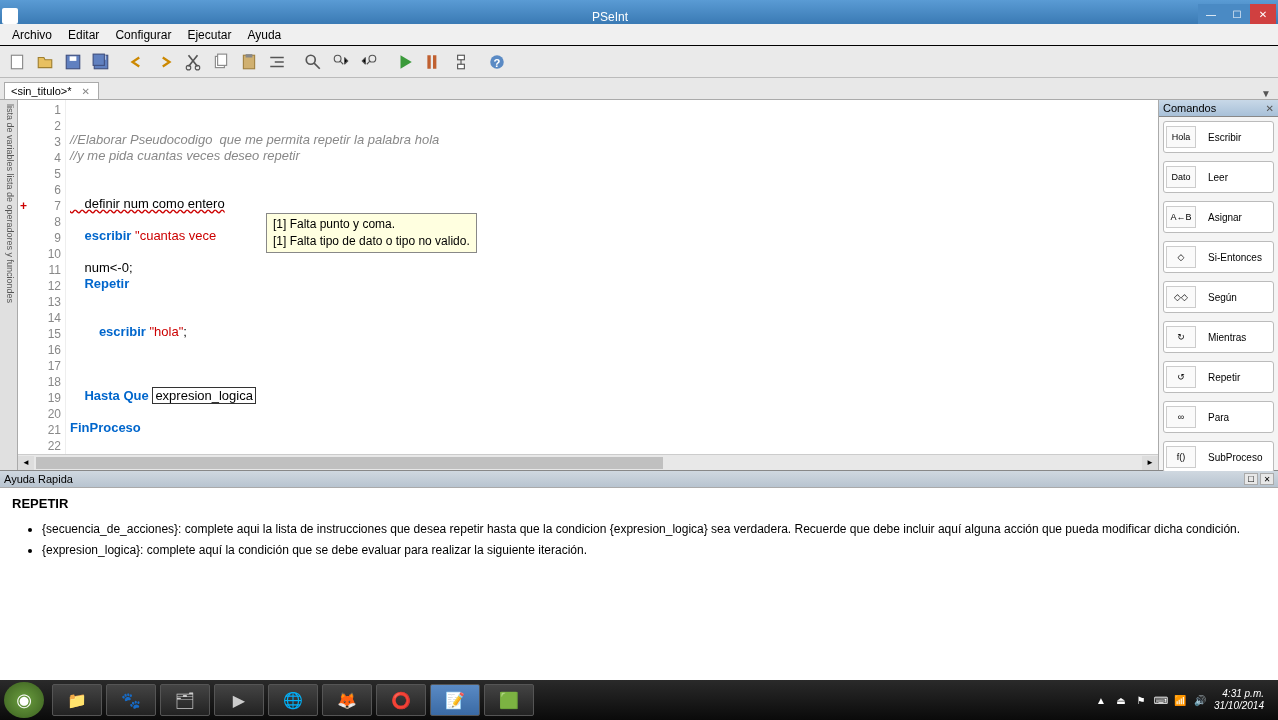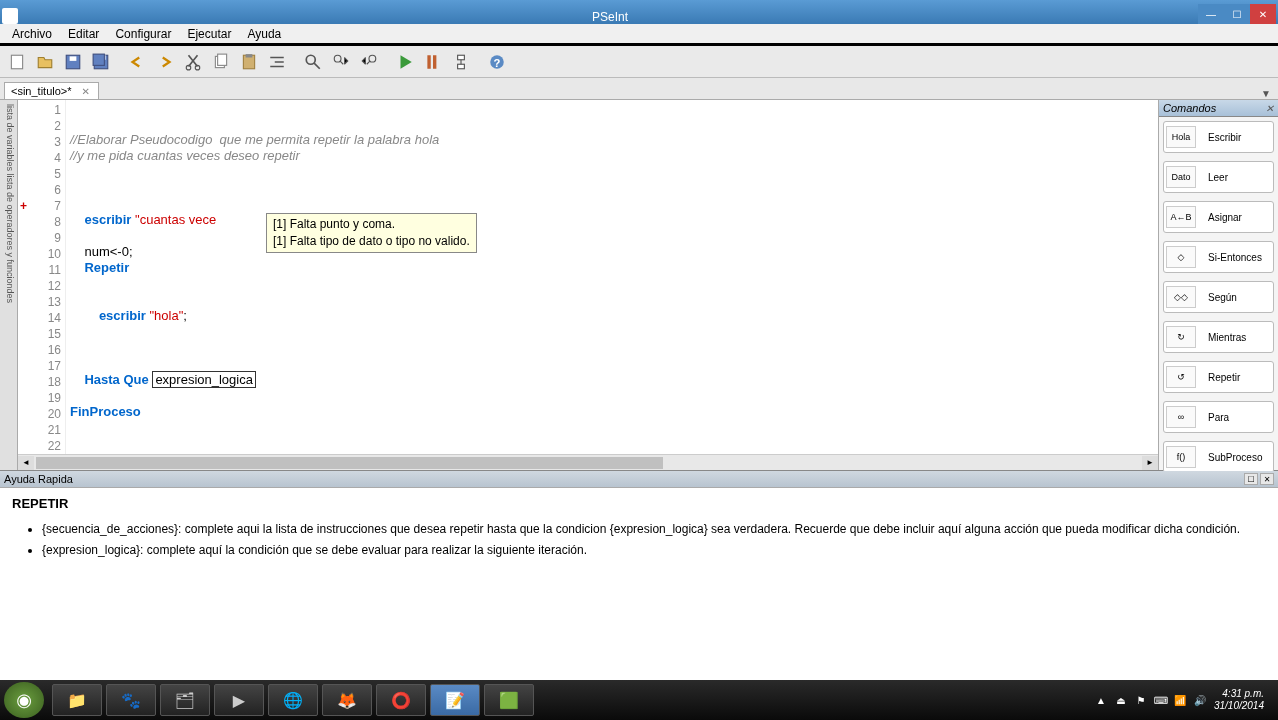--- a/index.html
+++ b/index.html
@@ -9,21 +9,21 @@
 .titlebar { height: 24px; background: linear-gradient(#5a9bd4, #3a7ab4); display: flex; align-items: flex-end; padding: 0 2px; color: #fff; font-size: 12px; }
 .titlebar-icon { width: 16px; height: 16px; background: #fff; margin-right: 4px; border-radius: 2px; }
 .titlebar-title { flex: 1; text-align: center; }
 .titlebar-btns { display: flex; gap: 0; }
 .tbn { width: 26px; height: 20px; display: flex; align-items: center; justify-content: center; font-size: 10px; color: #fff; cursor: pointer; }
 .tbn.min { background: #4a8ac4; }
 .tbn.max { background: #4a8ac4; }
 .tbn.close { background: #d04040; }
 
 
-.menubar { height: 22px; background: #f0f0f0; display: flex; align-items: center; padding: 5px 4px; font-size: 12px; border-bottom: 3px solid #000000; }
+.menubar { height: 22px; background: #f0f0f0; display: flex; align-items: center; padding: 5px 4px; font-size: 12px; border-bottom: 1px solid #000000; }
 .menuitem { padding: 2px 8px; cursor: pointer; }
 
 
 .toolbar { height: 32px; background: #eaeaea; display: flex; align-items: center; padding: 0 4px; border-bottom: 1px solid #bbb; gap: 2px; }
 .tool { width: 26px; height: 26px; display: flex; align-items: center; justify-content: center; cursor: pointer; border: 1px solid transparent; font-size: 14px; }
 .tool svg { width: 18px; height: 18px; }
 .toolsep { width: 6px; }
 
 
 .tabbar { height: 22px; background: #e8e8e8; display: flex; align-items: flex-end; padding: 0 4px; border-bottom: 1px solid #aaa; }
@@ -57,21 +57,21 @@
 .err-tooltip { position: absolute; left: 200px; top: 113px; background: #ffffe0; border: 1px solid #888; font-family: 'Courier New', monospace; font-size: 12px; padding: 2px 6px; line-height: 16px; white-space: pre; z-index: 10; }
 
 
 .hscroll { height: 16px; background: #e8e8e8; border-top: 1px solid #ccc; display: flex; align-items: center; }
 .hscroll .arrow { width: 16px; height: 14px; background: #ddd; display: flex; align-items: center; justify-content: center; font-size: 8px; }
 .hscroll .thumb { height: 12px; background: #c0c0c0; margin: 0 2px; width: 55%; }
 .hscroll .track { flex: 1; }
 
 
 .commands-panel { width: 120px; background: #f4f4f4; border-left: 1px solid #aaa; display: flex; flex-direction: column; }
-.commands-title { background: linear-gradient(#c8d8e8, #a8c0d8); font-size: 11px; padding: 2px 4px; border-bottom: 1px solid #888; display: flex; align-items: center; font-style: italic; }
+.commands-title { background: linear-gradient(#c8d8e8, #a8c0d8); font-size: 11px; padding: 2px 4px; border-bottom: 1px solid #888; display: flex; align-items: center; }
 .commands-close { margin-left: auto; cursor: pointer; font-size: 10px; color: #555; }
 .cmd-btn { margin: 4px 4px; background: #fff; border: 1px solid #bbb; border-radius: 3px; padding: 4px 2px; display: flex; align-items: center; gap: 12px; cursor: pointer; font-size: 10px; }
 .cmd-icon { width: 30px; height: 22px; display: flex; align-items: center; justify-content: center; font-size: 9px; background: #fafafa; border: 1px solid #ccc; }
 
 
 .help-panel { height: 210px; background: #fff; border-top: 1px solid #888; display: flex; flex-direction: column; }
 .help-title { background: linear-gradient(#d0d8e0, #b8c4d0); font-size: 11px; padding: 2px 4px; border-bottom: 1px solid #aaa; display: flex; align-items: center; }
 .help-title-btns { margin-left: auto; display: flex; gap: 2px; }
 .help-title-btn { width: 14px; height: 12px; background: #e8e8e8; border: 1px solid #aaa; font-size: 8px; display: flex; align-items: center; justify-content: center; cursor: pointer; }
 .help-content { flex: 1; padding: 8px 12px; font-size: 12px; overflow: auto; }
@@ -254,20 +254,21 @@
         <div class="ln">20</div>
         <div class="ln">21</div>
         <div class="ln">22</div>
       </div>
       <div class="code">
         <div class="line"></div>
         <div class="line"><span class="c-comment">//Elaborar Pseudocodigo  que me permita repetir la palabra hola</span></div>
         <div class="line"><span class="c-comment">//y me pida cuantas veces deseo repetir</span></div>
         <div class="line"></div>
         <div class="line"></div>
+        <div class="line"><span class="c-err">    definir num como entero</span></div>
         <div class="line"></div>
         <div class="line"><span class="c-kw">    escribir </span><span class="c-str">"cuantas vece</span></div>
         <div class="line"></div>
         <div class="line"><span>    num&lt;-0;</span></div>
         <div class="line"><span class="c-kw">    Repetir</span></div>
         <div class="line"></div>
         <div class="line"></div>
         <div class="line"><span class="c-kw">        escribir </span><span class="c-str">"hola"</span><span>;</span></div>
         <div class="line"></div>
         <div class="line"></div>

